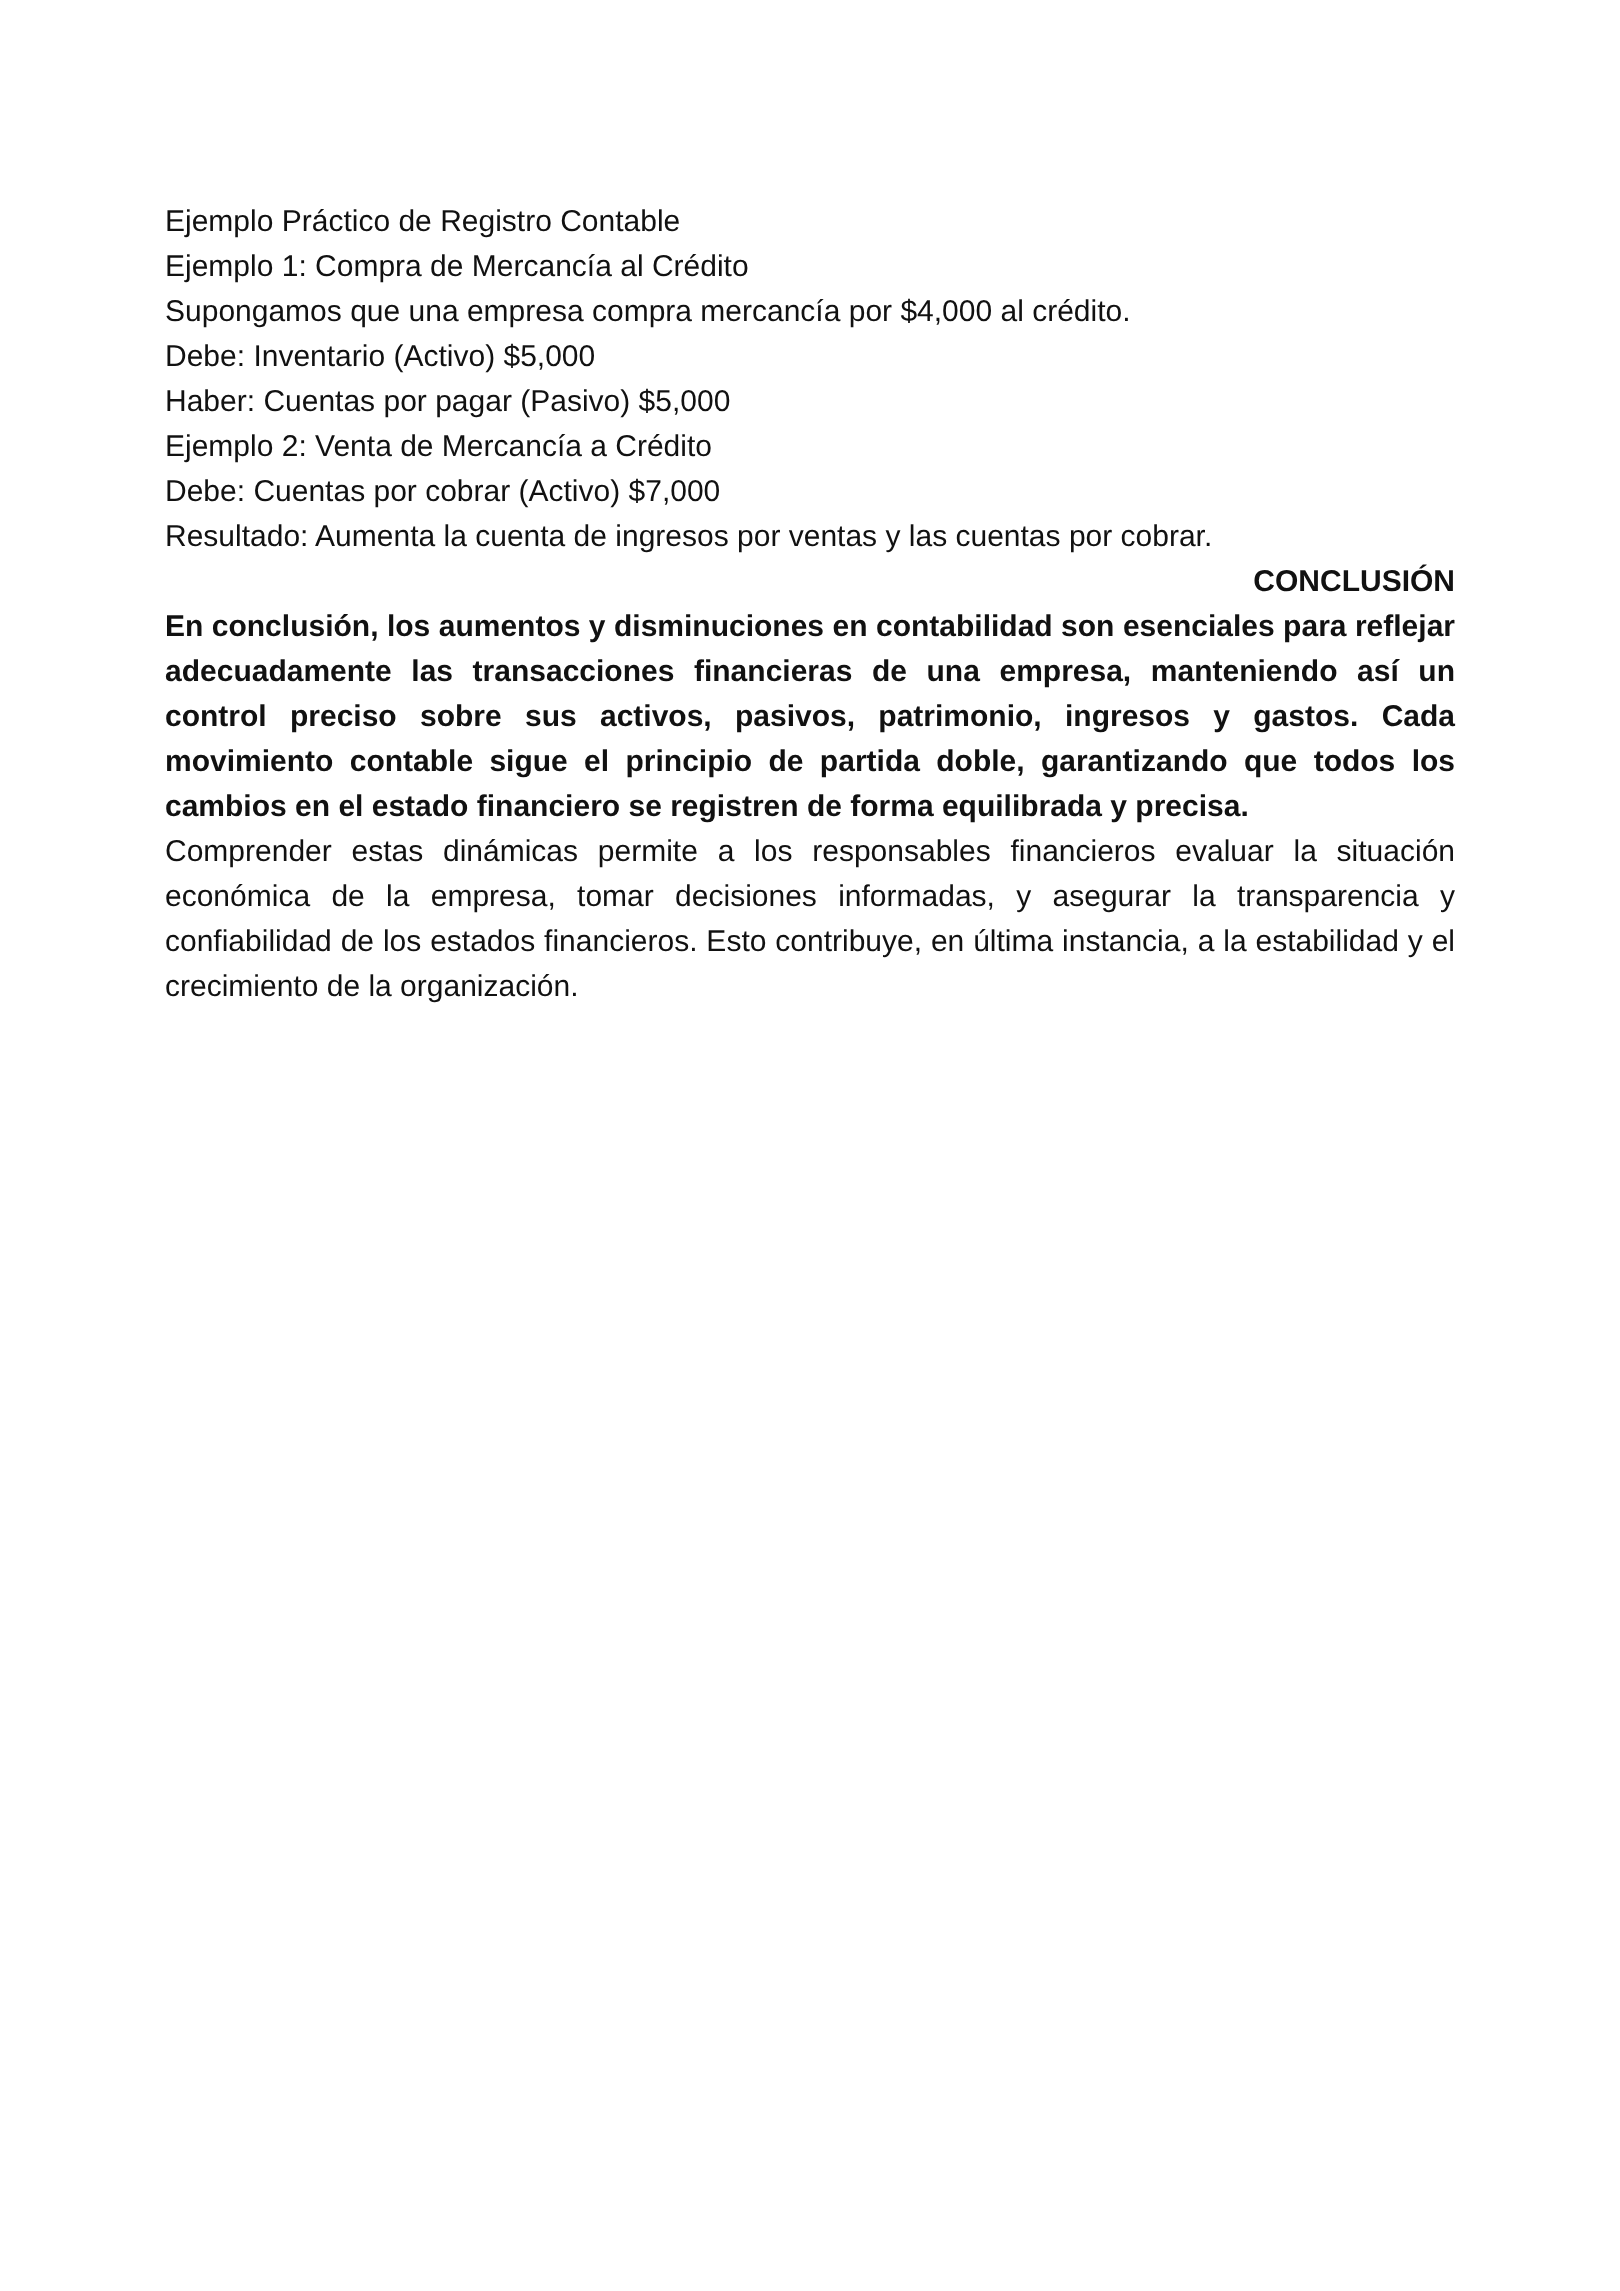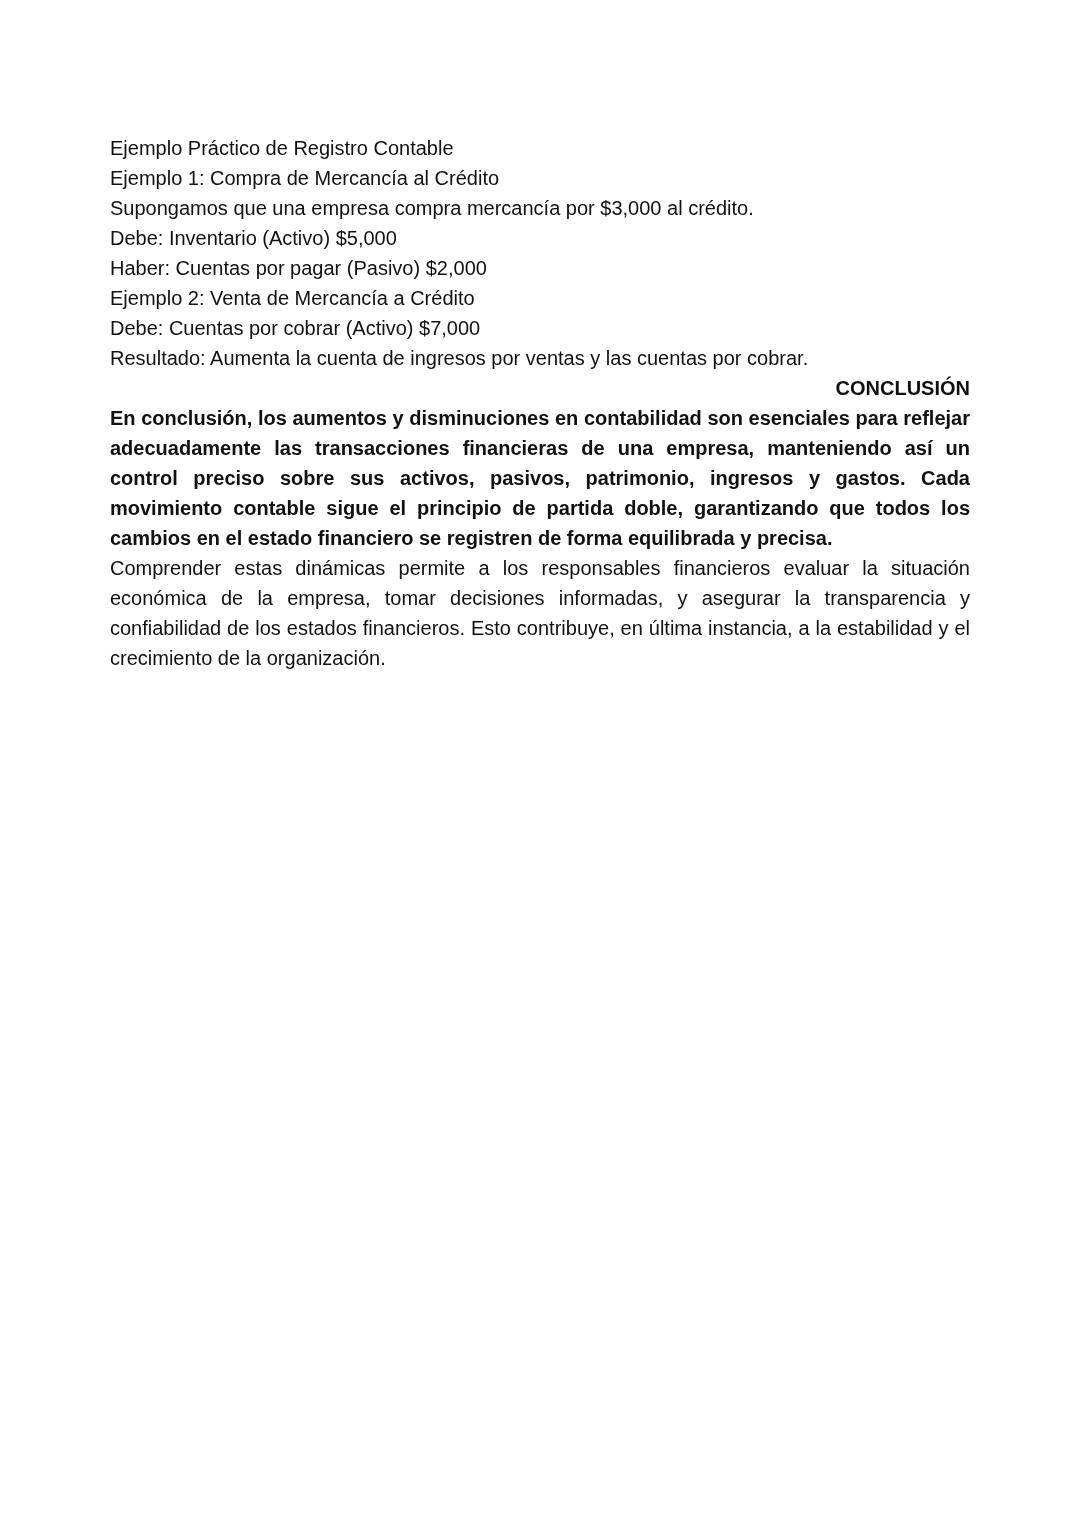--- a/index.html
+++ b/index.html
@@ -33,25 +33,25 @@
 </style>
 </head>
 <body>
 
 <div class="page">
 
   <p class="mb-lg">Ejemplo Práctico de Registro Contable</p>
 
   <p class="mb-sm">Ejemplo 1: Compra de Mercancía al Crédito</p>
 
-  <p class="mb-sm">Supongamos que una empresa compra mercancía por $3,000 al crédito.</p>
+  <p class="mb-sm">Supongamos que una empresa compra mercancía por $4,000 al crédito.</p>
 
   <p class="mb-sm">Debe: Inventario (Activo) $5,000</p>
 
-  <p class="mb-lg">Haber: Cuentas por pagar (Pasivo) $2,000</p>
+  <p class="mb-lg">Haber: Cuentas por pagar (Pasivo) $5,000</p>
 
 
   <p class="mb-sm">Ejemplo 2: Venta de Mercancía a Crédito</p>
 
 
   <p class="mb-sm">Debe: Cuentas por cobrar (Activo) $7,000</p>
 
 
   <p class="mb-xl">Resultado: Aumenta la cuenta de ingresos por ventas y las cuentas por cobrar.</p>
 

